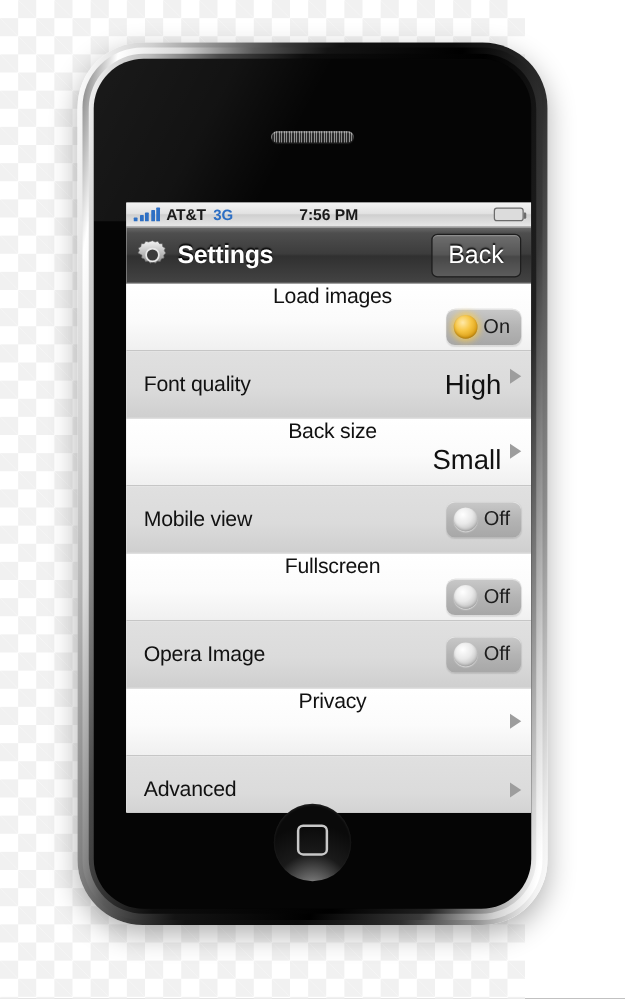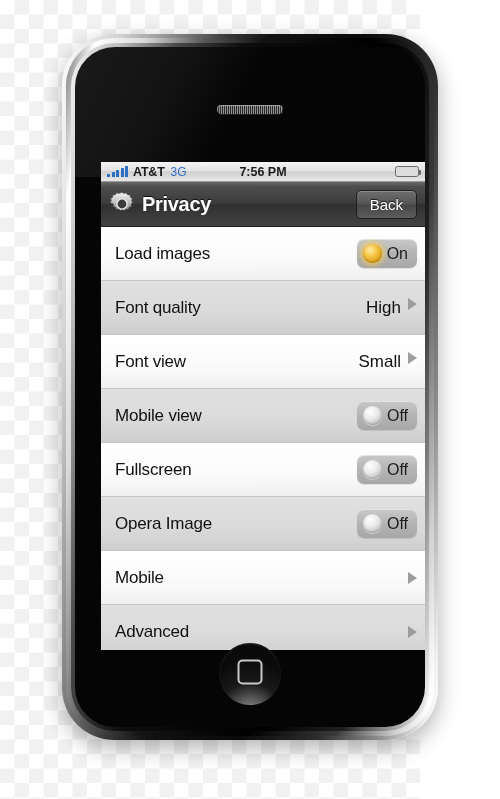--- a/index.html
+++ b/index.html
@@ -100,21 +100,21 @@
     padding: 0 6px;
     box-sizing: border-box;
     font-size: 12px;
   }
   #signal { display: flex; align-items: flex-end; gap: 1.5px; height: 11px; margin-right: 5px; }
   #signal i { width: 3px; background: #2d6fc4; display: block; border-radius: 0.5px; }
   #signal i:nth-child(1){height:3px;} #signal i:nth-child(2){height:5px;}
   #signal i:nth-child(3){height:7px;} #signal i:nth-child(4){height:9px;}
   #signal i:nth-child(5){height:11px;}
   .carrier { font-weight: bold; color: #1a1a1a; font-size: 12.5px; letter-spacing: -0.2px; }
-  .net { font-weight: normal; color: #2d6fc4; font-size: 12px; margin-left: 6px; }
+  .net { font-weight: bold; color: #2d6fc4; font-size: 12px; margin-left: 6px; }
   #clock {
     position: absolute; left: 0; right: 0; text-align: center;
     font-weight: bold; color: #1a1a1a; font-size: 12.5px; pointer-events: none;
   }
   #battery {
     margin-left: auto; position: relative;
     width: 24px; height: 11px; border: 1px solid #6c6c6c; border-radius: 2.5px;
     background: #dcdcdc; box-sizing: border-box; padding: 1px;
   }
   #battery::after {
@@ -137,40 +137,40 @@
     color: #ffffff; font-size: 20px; font-weight: bold;
     margin-left: 7px; text-shadow: 0 -1px 1px rgba(0,0,0,0.85);
     letter-spacing: -0.3px;
   }
   #back-btn {
     margin-left: auto;
     padding: 5px 13px;
     border: 1px solid #1e1e1e;
     border-radius: 5px;
     background: linear-gradient(180deg,#6e6e6e 0%,#555 48%,#474747 52%,#5c5c5c 100%);
-    color: #fff; font-size: 15px;
+    color: #fff; font-size: 20px;
     text-shadow: 0 -1px 1px rgba(0,0,0,0.8);
     box-shadow: inset 0 1px 0 rgba(255,255,255,0.22);
   }
 
   
   #list { background: #ffffff; }
   .row {
     height: 54px;
     display: flex; align-items: center;
     padding: 0 8px 0 14px;
     box-sizing: border-box;
     border-bottom: 1px solid #c6c6c6;
     position: relative;
   }
-  .row.light { background: linear-gradient(180deg,#ffffff 0%,#fbfbfb 55%,#f0f0f0 100%); }
+  .row.light { background: linear-gradient(180deg,#ffffff 0%,#fbfbfb 55%,#f0f0f0 100%); flex-direction: column; }
   .row.dark  { background: linear-gradient(180deg,#e0e0e0 0%,#dbdbdb 55%,#cfcfcf 100%); }
   .row-label { font-size: 17px; color: #111; letter-spacing: -0.2px; }
   .row-right { margin-left: auto; display: flex; align-items: flex-start; gap: 7px; }
-  .row-value { font-size: 17px; color: #111; }
+  .row-value { font-size: 22px; color: #111; }
   .chev {
     width: 0; height: 0;
     border-left: 9px solid #9d9d9d;
     border-top: 6.5px solid transparent;
     border-bottom: 6.5px solid transparent;
   }
 
   
   .toggle {
     display: flex; align-items: center; gap: 5px;
@@ -232,21 +232,21 @@
                   <stop offset="1" stop-color="#8c8c8c"></stop>
                 </linearGradient>
               </defs>
               <g fill="url(#gg)" stroke="#5e5e5e" stroke-width="0.5">
                 <path d="M13 1.6l2.1 1.0 2.2-.6 1.3 1.9 2.3 .1 .3 2.3 2.0 1.1-.8 2.1 1.2 1.9-1.6 1.7 .3 2.3-2.2 .7-.9 2.1-2.3-.3-1.6 1.7-2.0-1.1-2.0 1.1-1.6-1.7-2.3 .3-.9-2.1-2.2-.7 .3-2.3L1.3 11.4 2.5 9.5l-.8-2.1 2.0-1.1 .3-2.3 2.3-.1 1.3-1.9 2.2 .6z"></path>
               </g>
               <circle cx="13" cy="13" r="5.1" fill="#3c3c3c"></circle>
               <circle cx="13" cy="13" r="5.1" fill="none" stroke="#e8e8e8" stroke-width="1.4"></circle>
             </svg>
           </span>
-          <span id="nav-title">Privacy</span>
+          <span id="nav-title">Settings</span>
           <span id="back-btn">Back</span>
         </div>
 
         <div id="list">
             <div class="row light">
               <span class="row-label">Load images</span>
               <span class="row-right">
                 <span class="toggle">
                   <span class="knob on"></span>
                   <span class="toggle-label">On</span>
@@ -254,21 +254,21 @@
               </span>
             </div>
             <div class="row dark">
               <span class="row-label">Font quality</span>
               <span class="row-right">
                 <span class="row-value">High</span>
                 <span class="chev"></span>
               </span>
             </div>
             <div class="row light">
-              <span class="row-label">Font view</span>
+              <span class="row-label">Back size</span>
               <span class="row-right">
                 <span class="row-value">Small</span>
                 <span class="chev"></span>
               </span>
             </div>
             <div class="row dark">
               <span class="row-label">Mobile view</span>
               <span class="row-right">
                 <span class="toggle">
                   <span class="knob off"></span>
@@ -288,21 +288,21 @@
             <div class="row dark">
               <span class="row-label">Opera Image</span>
               <span class="row-right">
                 <span class="toggle">
                   <span class="knob off"></span>
                   <span class="toggle-label">Off</span>
                 </span>
               </span>
             </div>
             <div class="row light">
-              <span class="row-label">Mobile</span>
+              <span class="row-label">Privacy</span>
               <span class="row-right">
                 <span class="chev"></span>
               </span>
             </div>
             <div class="row dark">
               <span class="row-label">Advanced</span>
               <span class="row-right">
                 <span class="chev"></span>
               </span>
             </div>

